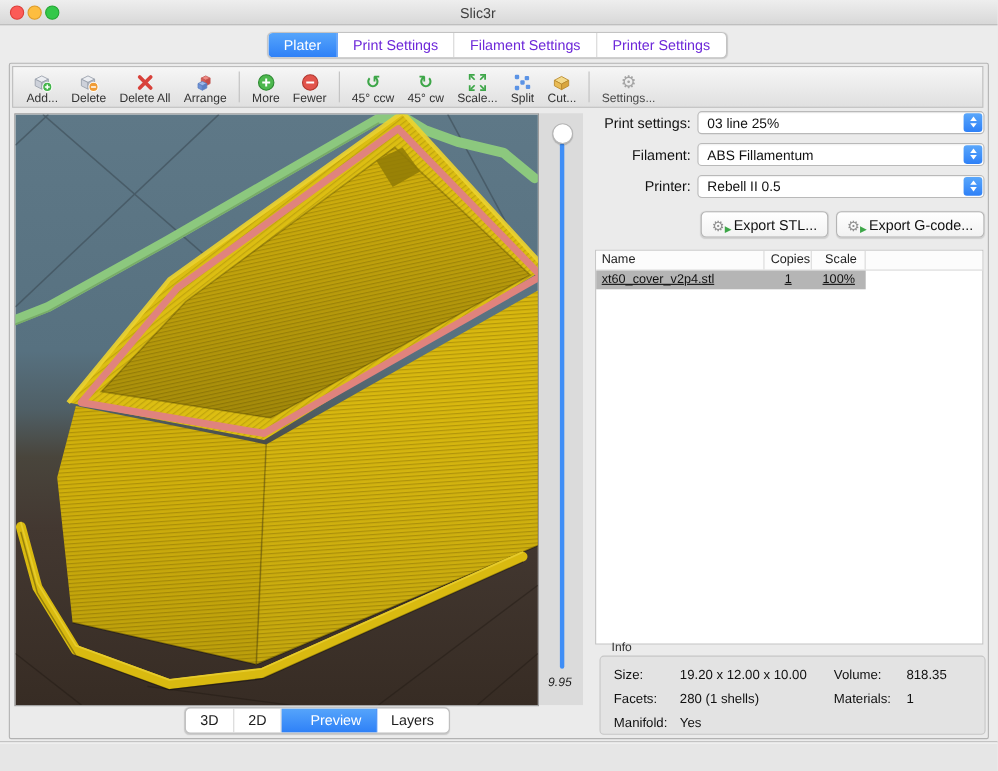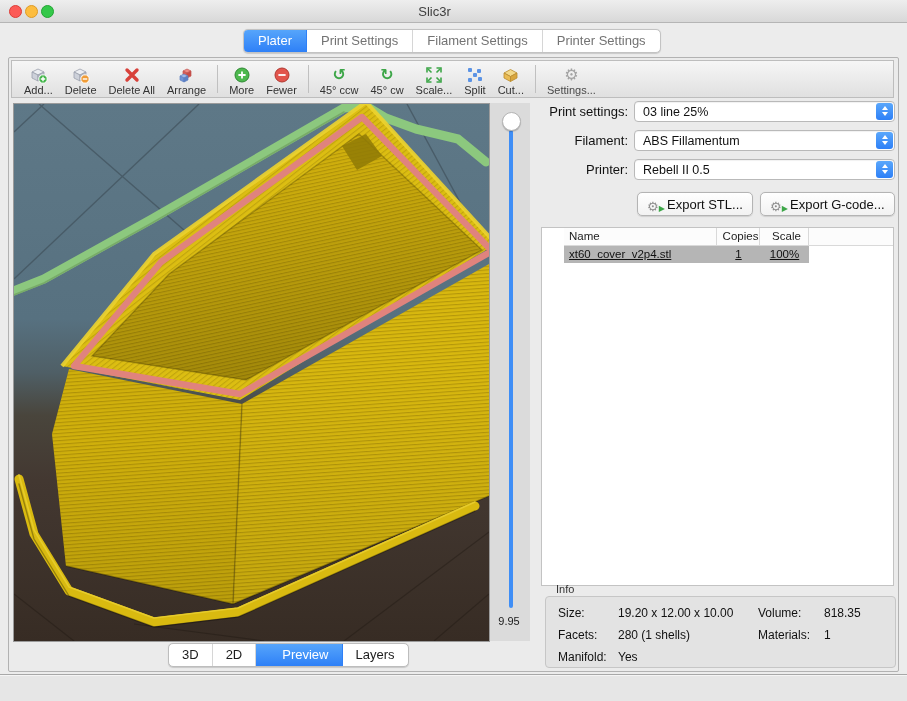--- a/index.html
+++ b/index.html
@@ -12,21 +12,21 @@
     background:linear-gradient(#eeeeee,#d8d8d8);border-bottom:1px solid #b5b5b5;}
   .tl{position:absolute;top:5px;width:11px;height:11px;border-radius:50%;}
   .tl.red{left:9px;background:#fc5b57;border:0.5px solid #dd3d38;}
   .tl.yellow{left:25px;background:#fdbd3f;border:0.5px solid #de9b27;}
   .tl.green{left:41px;background:#34c84a;border:0.5px solid #22a532;}
   .win-title{left:0;top:4px;width:869px;text-align:center;font-size:13px;color:#404040;}
   
   .tabbar{left:243px;top:29px;height:22px;display:flex;background:#ffffff;
     border:1px solid #c3c3c3;border-radius:5px;overflow:hidden;
     box-shadow:0 0.5px 1px rgba(0,0,0,0.15);}
-  .tab{padding:0 14px;font-size:13px;color:#737373;line-height:22px;
+  .tab{padding:0 14px;font-size:13px;color:#6d28d9;line-height:22px;
     border-right:1px solid #d6d6d6;cursor:default;white-space:nowrap;}
   .tab:last-child{border-right:none;}
   .tab.sel{background:linear-gradient(#56a5fb,#2e80f7);color:#fff;border-right-color:#2e80f7;}
   
   .content{left:8px;top:57px;width:889px;height:613px;background:#ebebeb;
     border:1px solid #b2b2b2;border-radius:2px;}
   
   .toolbar{left:2px;top:2px;width:883px;height:38px;
     background:linear-gradient(#f6f6f6,#e0e0e0);border:1px solid #bdbdbd;
     display:flex;align-items:center;padding:0 6px;box-sizing:border-box;}
@@ -36,21 +36,21 @@
   .titem .lbl{font-size:11px;color:#333;margin-top:0px;white-space:nowrap;line-height:12px;}
   .tsep{width:1px;height:28px;background:#c0c0c0;margin:0 5px;}
   .glyph{font-family:"DejaVu Sans",sans-serif;font-weight:bold;font-size:16px;line-height:16px;}
   
   .canvas{left:13px;top:103px;width:475px;height:537px;border:1px solid #9b9b9b;
     box-sizing:content-box;}
   .sliderarea{left:489px;top:103px;width:41px;height:538px;background:#dbdbdb;}
   .slidertrack{left:509px;top:130px;width:4px;height:478px;background:#3f8ef6;border-radius:2px;}
   .sliderknob{left:502px;top:112px;width:17px;height:17px;border-radius:50%;background:#ffffff;
     border:1px solid #b4b4b4;box-shadow:0 1px 1px rgba(0,0,0,0.2);}
-  .sliderval{left:488px;top:615px;width:42px;text-align:center;font-size:11px;color:#1a1a1a;}
+  .sliderval{left:488px;top:615px;width:42px;text-align:center;font-size:11px;color:#1a1a1a;font-style:italic;}
   
   .viewtabs{left:168px;top:643px;height:22px;display:flex;background:#ffffff;
     border:1px solid #bdbdbd;border-radius:5px;overflow:hidden;
     box-shadow:0 0.5px 1px rgba(0,0,0,0.15);}
   .vtab{padding:0 13px;font-size:13px;color:#1c1c1c;line-height:21px;border-right:1px solid #d6d6d6;}
   .vtab:last-child{border-right:none;}
   .vtab.sel{background:linear-gradient(#56a5fb,#2e80f7);color:#fff;border-right-color:#2e80f7;padding-left:26px;}
   
   .flabel{font-size:13px;color:#111;text-align:right;width:88px;}
   .selrow{display:flex;align-items:center;position:absolute;left:540px;width:355px;height:14px;}
@@ -65,21 +65,21 @@
   .chev.down{border-top:4px solid #fff;}
   .btn{position:absolute;height:24px;background:linear-gradient(#ffffff,#f2f2f2);
     border:1px solid #b4b4b4;border-radius:5px;display:flex;align-items:center;
     padding:0 9px;box-sizing:border-box;box-shadow:0 0.5px 1px rgba(0,0,0,0.12);}
   .btn .btxt{font-size:13px;color:#111;margin-left:5px;white-space:nowrap;}
   .gearwrap{position:relative;width:15px;height:15px;}
   .gearwrap .gear{font-size:13px;color:#8f8f8f;line-height:15px;}
   .gearwrap .garrow{position:absolute;right:-3px;bottom:-1px;font-size:8px;color:#3da648;}
   
   .table{left:541px;top:227px;width:353px;height:359px;background:#ffffff;
-    border:1px solid #c3c3c3;box-sizing:border-box;padding-left:22px;}
+    border:1px solid #c3c3c3;box-sizing:border-box;}
   .thead{display:flex;height:17px;border-bottom:1px solid #d9d9d9;background:#fcfcfc;}
   .th{font-size:11.5px;color:#222;line-height:17px;padding-left:5px;
     border-right:1px solid #d9d9d9;box-sizing:border-box;}
   .trow{display:flex;height:17px;}
   .trow.sel{background:#b5b5b5;width:245px;}
   .td{font-size:11.5px;color:#111;line-height:17px;padding-left:5px;box-sizing:border-box;text-decoration:underline;}
   
   .infolabel{left:556px;top:583px;font-size:11px;color:#333;}
   .infobox{left:545px;top:596px;width:349px;height:70px;background:#e3e3e3;
     border:1px solid #c6c6c6;border-radius:4px;}

